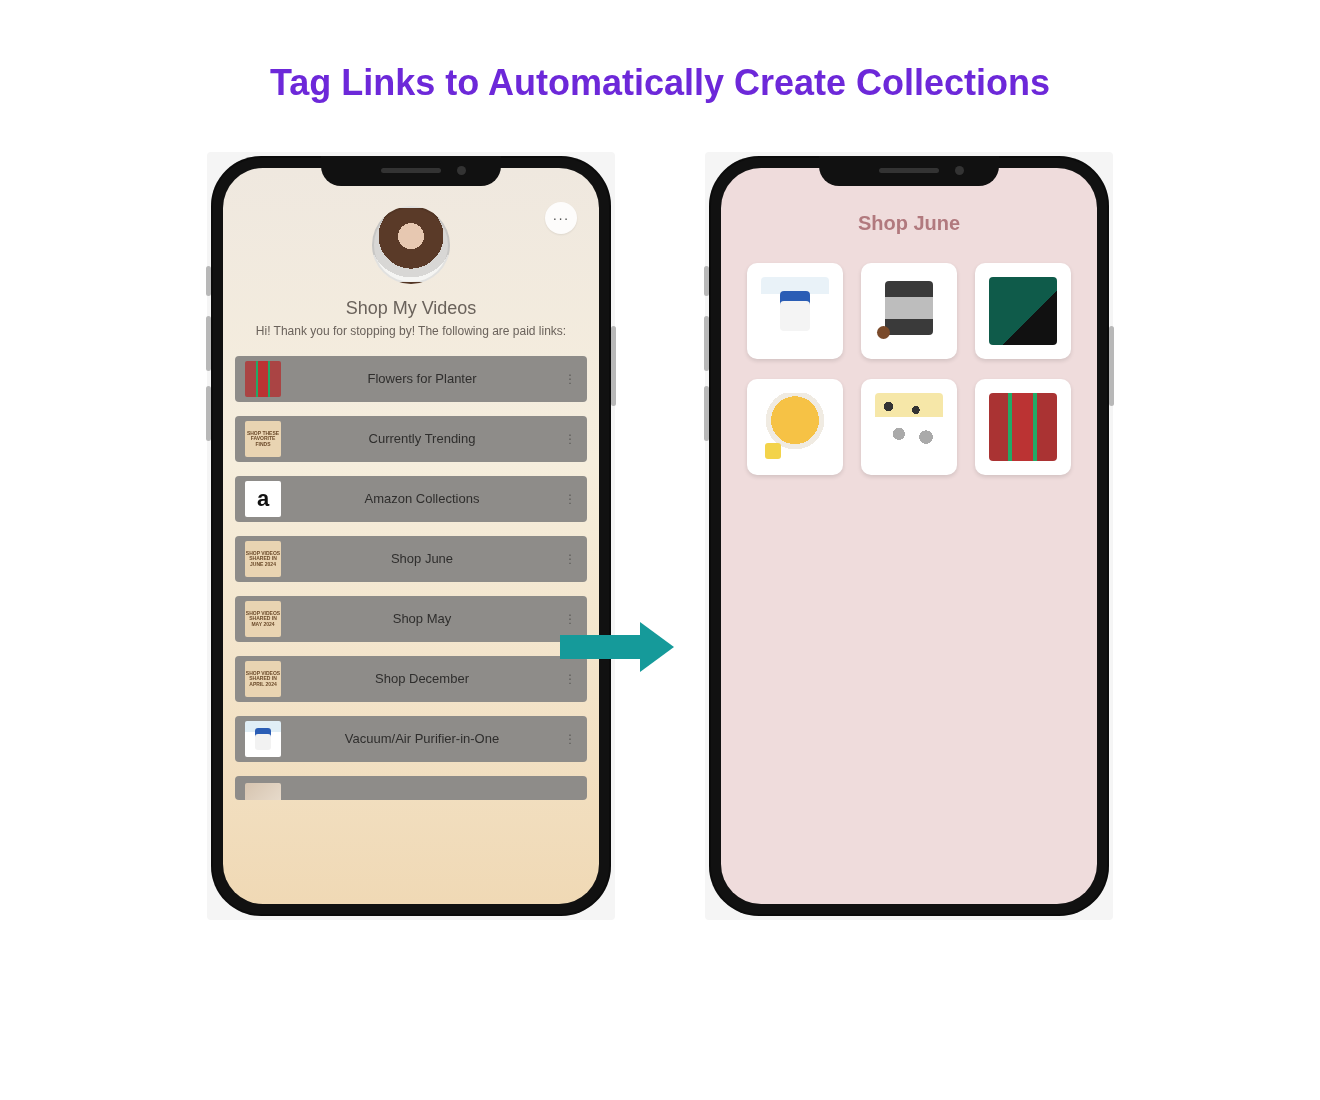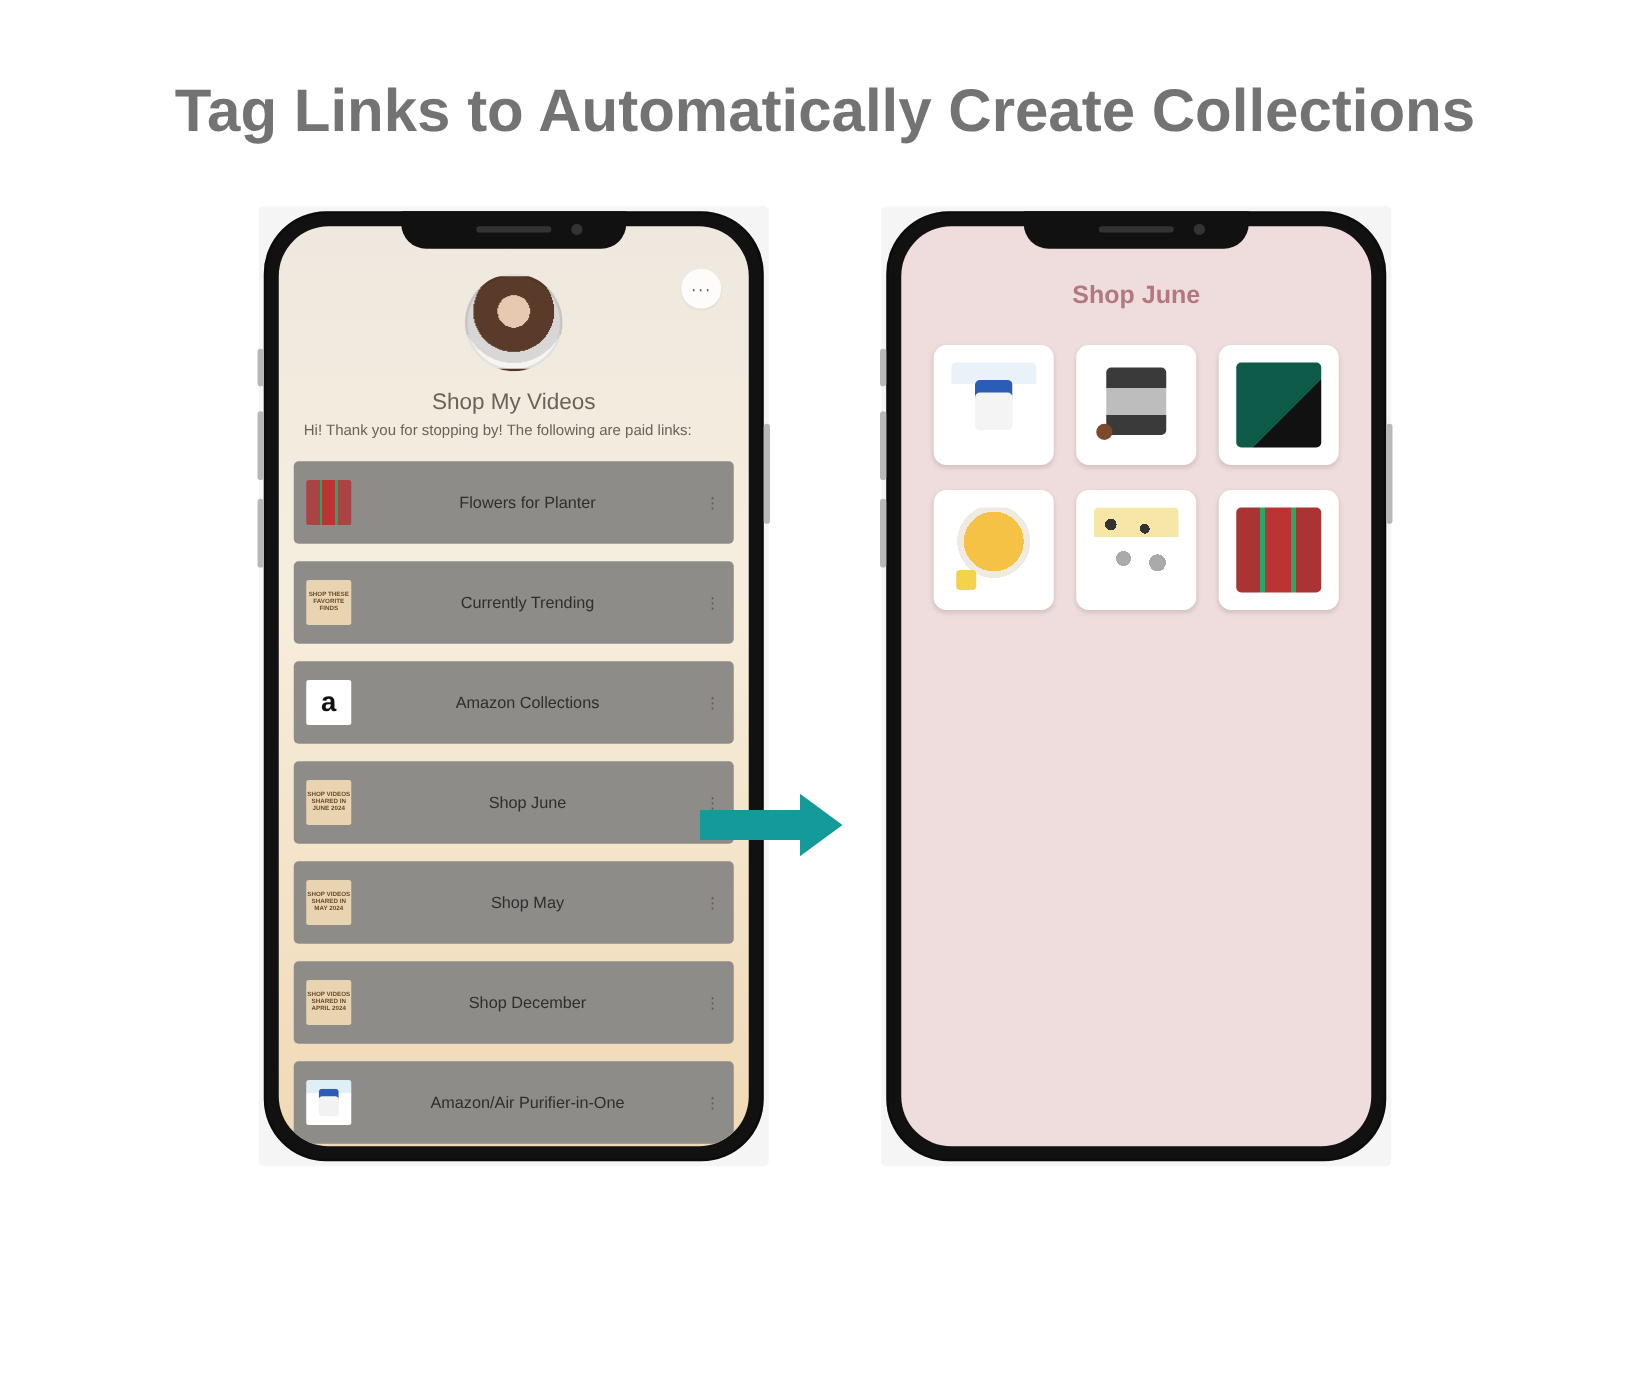--- a/index.html
+++ b/index.html
@@ -5,23 +5,23 @@
   * { box-sizing: border-box; margin: 0; padding: 0; }
   body {
     width: 1320px;
     height: 1100px;
     background: #ffffff;
     font-family: -apple-system, BlinkMacSystemFont, "Segoe UI", Helvetica, Arial, sans-serif;
     position: relative;
   }
   .page-title {
     text-align: center;
-    font-size: 48px;
+    font-size: 36px;
     font-weight: 800;
-    color: #737373;
+    color: #6d28d9;
     padding-top: 62px;
   }
   .phones-row {
     display: flex;
     justify-content: center;
     align-items: flex-start;
     gap: 90px;
     margin-top: 48px;
     position: relative;
   }
@@ -121,35 +121,36 @@
     border: 2px solid rgba(0,0,0,0.08);
   }
   .profile-title {
     text-align: center;
     font-size: 18px;
     font-weight: 400;
     color: #6a625b;
     margin-top: 14px;
   }
   .profile-sub {
+    text-align: center;
     font-size: 12px;
     color: #6a625b;
     margin-top: 4px;
     padding: 0 20px;
     line-height: 1.4;
   }
   .links {
     margin-top: 16px;
     display: flex;
     flex-direction: column;
     gap: 14px;
     padding: 0 12px;
   }
   .link-row {
-    height: 66px;
+    height: 46px;
     background: #8e8c89;
     border-radius: 4px;
     display: flex;
     align-items: center;
     padding: 0 10px;
     position: relative;
   }
   .thumb {
     width: 36px;
     height: 36px;
@@ -320,21 +321,21 @@
               <div class="link-label">Shop May</div>
               <div class="row-more">⋮</div>
             </div>
             <div class="link-row">
               <div class="thumb tan">SHOP VIDEOS SHARED IN APRIL 2024</div>
               <div class="link-label">Shop December</div>
               <div class="row-more">⋮</div>
             </div>
             <div class="link-row">
               <div class="thumb vacuum"></div>
-              <div class="link-label">Amazon/Air Purifier-in-One</div>
+              <div class="link-label">Vacuum/Air Purifier-in-One</div>
               <div class="row-more">⋮</div>
             </div>
             <div class="link-row partial">
               <div class="thumb"></div>
             </div>
           </div>
       </div>
     </div>
   </div>
 

